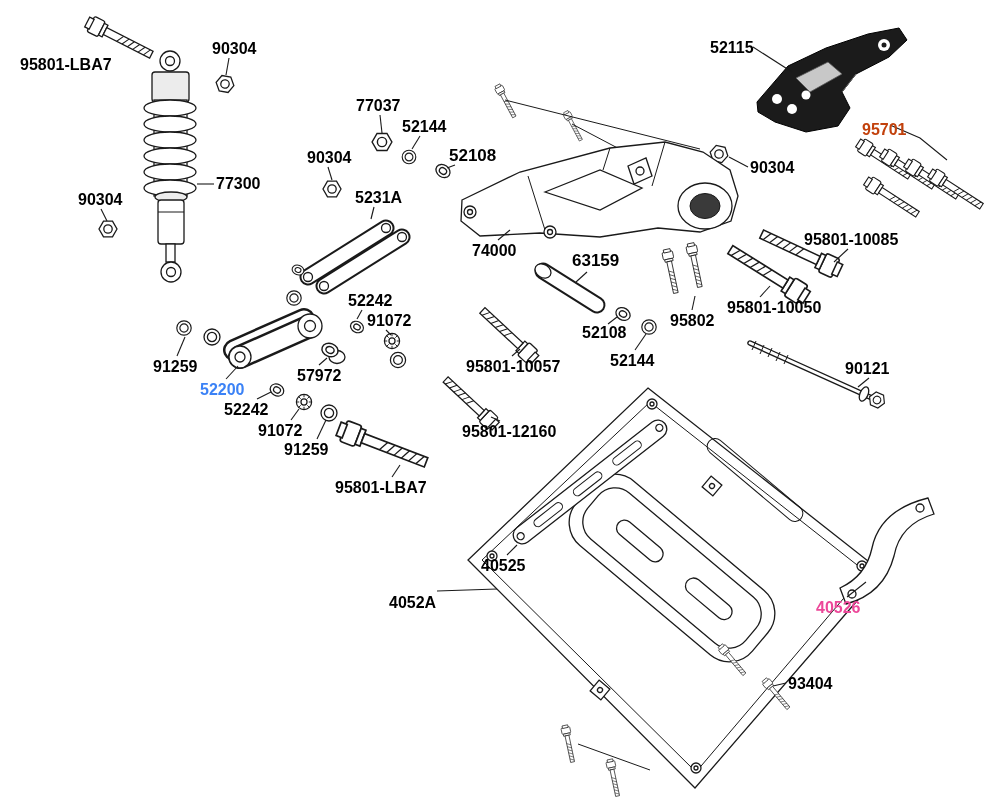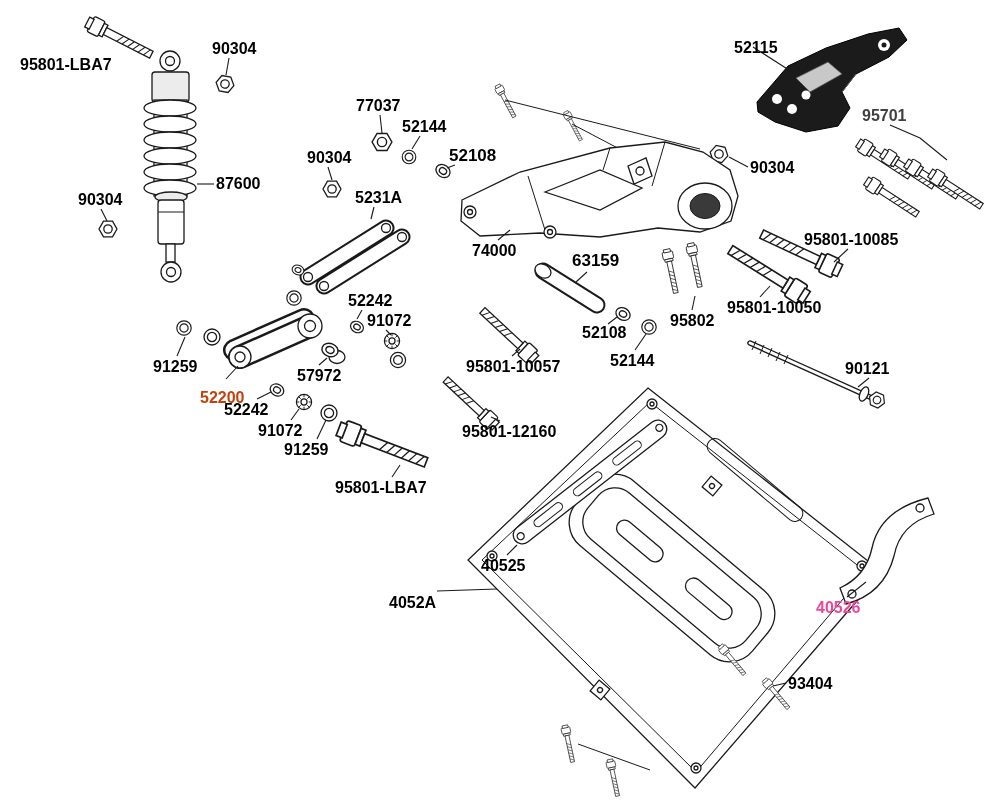--- a/index.html
+++ b/index.html
@@ -288,42 +288,42 @@
       <polyline points="500,421 491,417" class="leader"></polyline>
       <polyline points="437,591 497,589" class="leader"></polyline>
       <polyline points="507,555 517,545" class="leader"></polyline>
       <polyline points="847,597 866,582" class="leader"></polyline>
       <polyline points="786,683 773,686" class="leader"></polyline>
     </svg>
 
   <div id="labels-layer">
       <div class="part-label" style="left: 20px; top: 56px; color: rgb(0, 0, 0);">95801-LBA7</div>
       <div class="part-label" style="left: 212px; top: 40px; color: rgb(0, 0, 0);">90304</div>
-      <div class="part-label" style="left: 216px; top: 175px; color: rgb(0, 0, 0);">87600</div>
+      <div class="part-label" style="left: 216px; top: 175px; color: rgb(0, 0, 0);">77300</div>
       <div class="part-label" style="left: 78px; top: 191px; color: rgb(0, 0, 0);">90304</div>
       <div class="part-label" style="left: 356px; top: 97px; color: rgb(0, 0, 0);">77037</div>
       <div class="part-label" style="left: 402px; top: 118px; color: rgb(0, 0, 0);">52144</div>
       <div class="part-label lg" style="left: 449px; top: 147px; color: rgb(0, 0, 0);">52108</div>
       <div class="part-label" style="left: 307px; top: 149px; color: rgb(0, 0, 0);">90304</div>
       <div class="part-label" style="left: 355px; top: 189px; color: rgb(0, 0, 0);">5231A</div>
       <div class="part-label" style="left: 472px; top: 242px; color: rgb(0, 0, 0);">74000</div>
       <div class="part-label lg" style="left: 572px; top: 252px; color: rgb(0, 0, 0);">63159</div>
       <div class="part-label" style="left: 582px; top: 324px; color: rgb(0, 0, 0);">52108</div>
       <div class="part-label" style="left: 610px; top: 352px; color: rgb(0, 0, 0);">52144</div>
       <div class="part-label" style="left: 750px; top: 159px; color: rgb(0, 0, 0);">90304</div>
-      <div class="part-label" style="left: 710px; top: 39px; color: rgb(0, 0, 0); margin-left: 24px;">52115</div>
-      <div class="part-label" style="left: 862px; top: 107px; color: #404040;">95701</div>
+      <div class="part-label" style="left: 710px; top: 39px; color: rgb(0, 0, 0);">52115</div>
+      <div class="part-label" style="left: 862px; top: 121px; color: #c2410c;">95701</div>
       <div class="part-label" style="left: 804px; top: 231px; color: rgb(0, 0, 0);">95801-10085</div>
       <div class="part-label" style="left: 727px; top: 299px; color: rgb(0, 0, 0);">95801-10050</div>
       <div class="part-label" style="left: 670px; top: 312px; color: rgb(0, 0, 0);">95802</div>
       <div class="part-label" style="left: 845px; top: 360px; color: rgb(0, 0, 0);">90121</div>
       <div class="part-label" style="left: 348px; top: 292px; color: rgb(0, 0, 0);">52242</div>
       <div class="part-label" style="left: 367px; top: 312px; color: rgb(0, 0, 0);">91072</div>
       <div class="part-label" style="left: 153px; top: 358px; color: rgb(0, 0, 0);">91259</div>
-      <div class="part-label" style="left: 200px; top: 381px; color: #c2410c; margin-top: 8px;">52200</div>
+      <div class="part-label" style="left: 200px; top: 381px; color: #3b82f6;">52200</div>
       <div class="part-label" style="left: 297px; top: 367px; color: rgb(0, 0, 0);">57972</div>
       <div class="part-label" style="left: 224px; top: 401px; color: rgb(0, 0, 0);">52242</div>
       <div class="part-label" style="left: 258px; top: 422px; color: rgb(0, 0, 0);">91072</div>
       <div class="part-label" style="left: 284px; top: 441px; color: rgb(0, 0, 0);">91259</div>
       <div class="part-label" style="left: 335px; top: 479px; color: rgb(0, 0, 0);">95801-LBA7</div>
       <div class="part-label" style="left: 466px; top: 358px; color: rgb(0, 0, 0);">95801-10057</div>
       <div class="part-label" style="left: 462px; top: 423px; color: rgb(0, 0, 0);">95801-12160</div>
       <div class="part-label" style="left: 389px; top: 583px; color: rgb(0, 0, 0); margin-top: 11px;">4052A</div>
       <div class="part-label" style="left: 481px; top: 557px; color: rgb(0, 0, 0);">40525</div>
       <div class="part-label" style="left: 816px; top: 599px; color: #ec4899;">40526</div>

